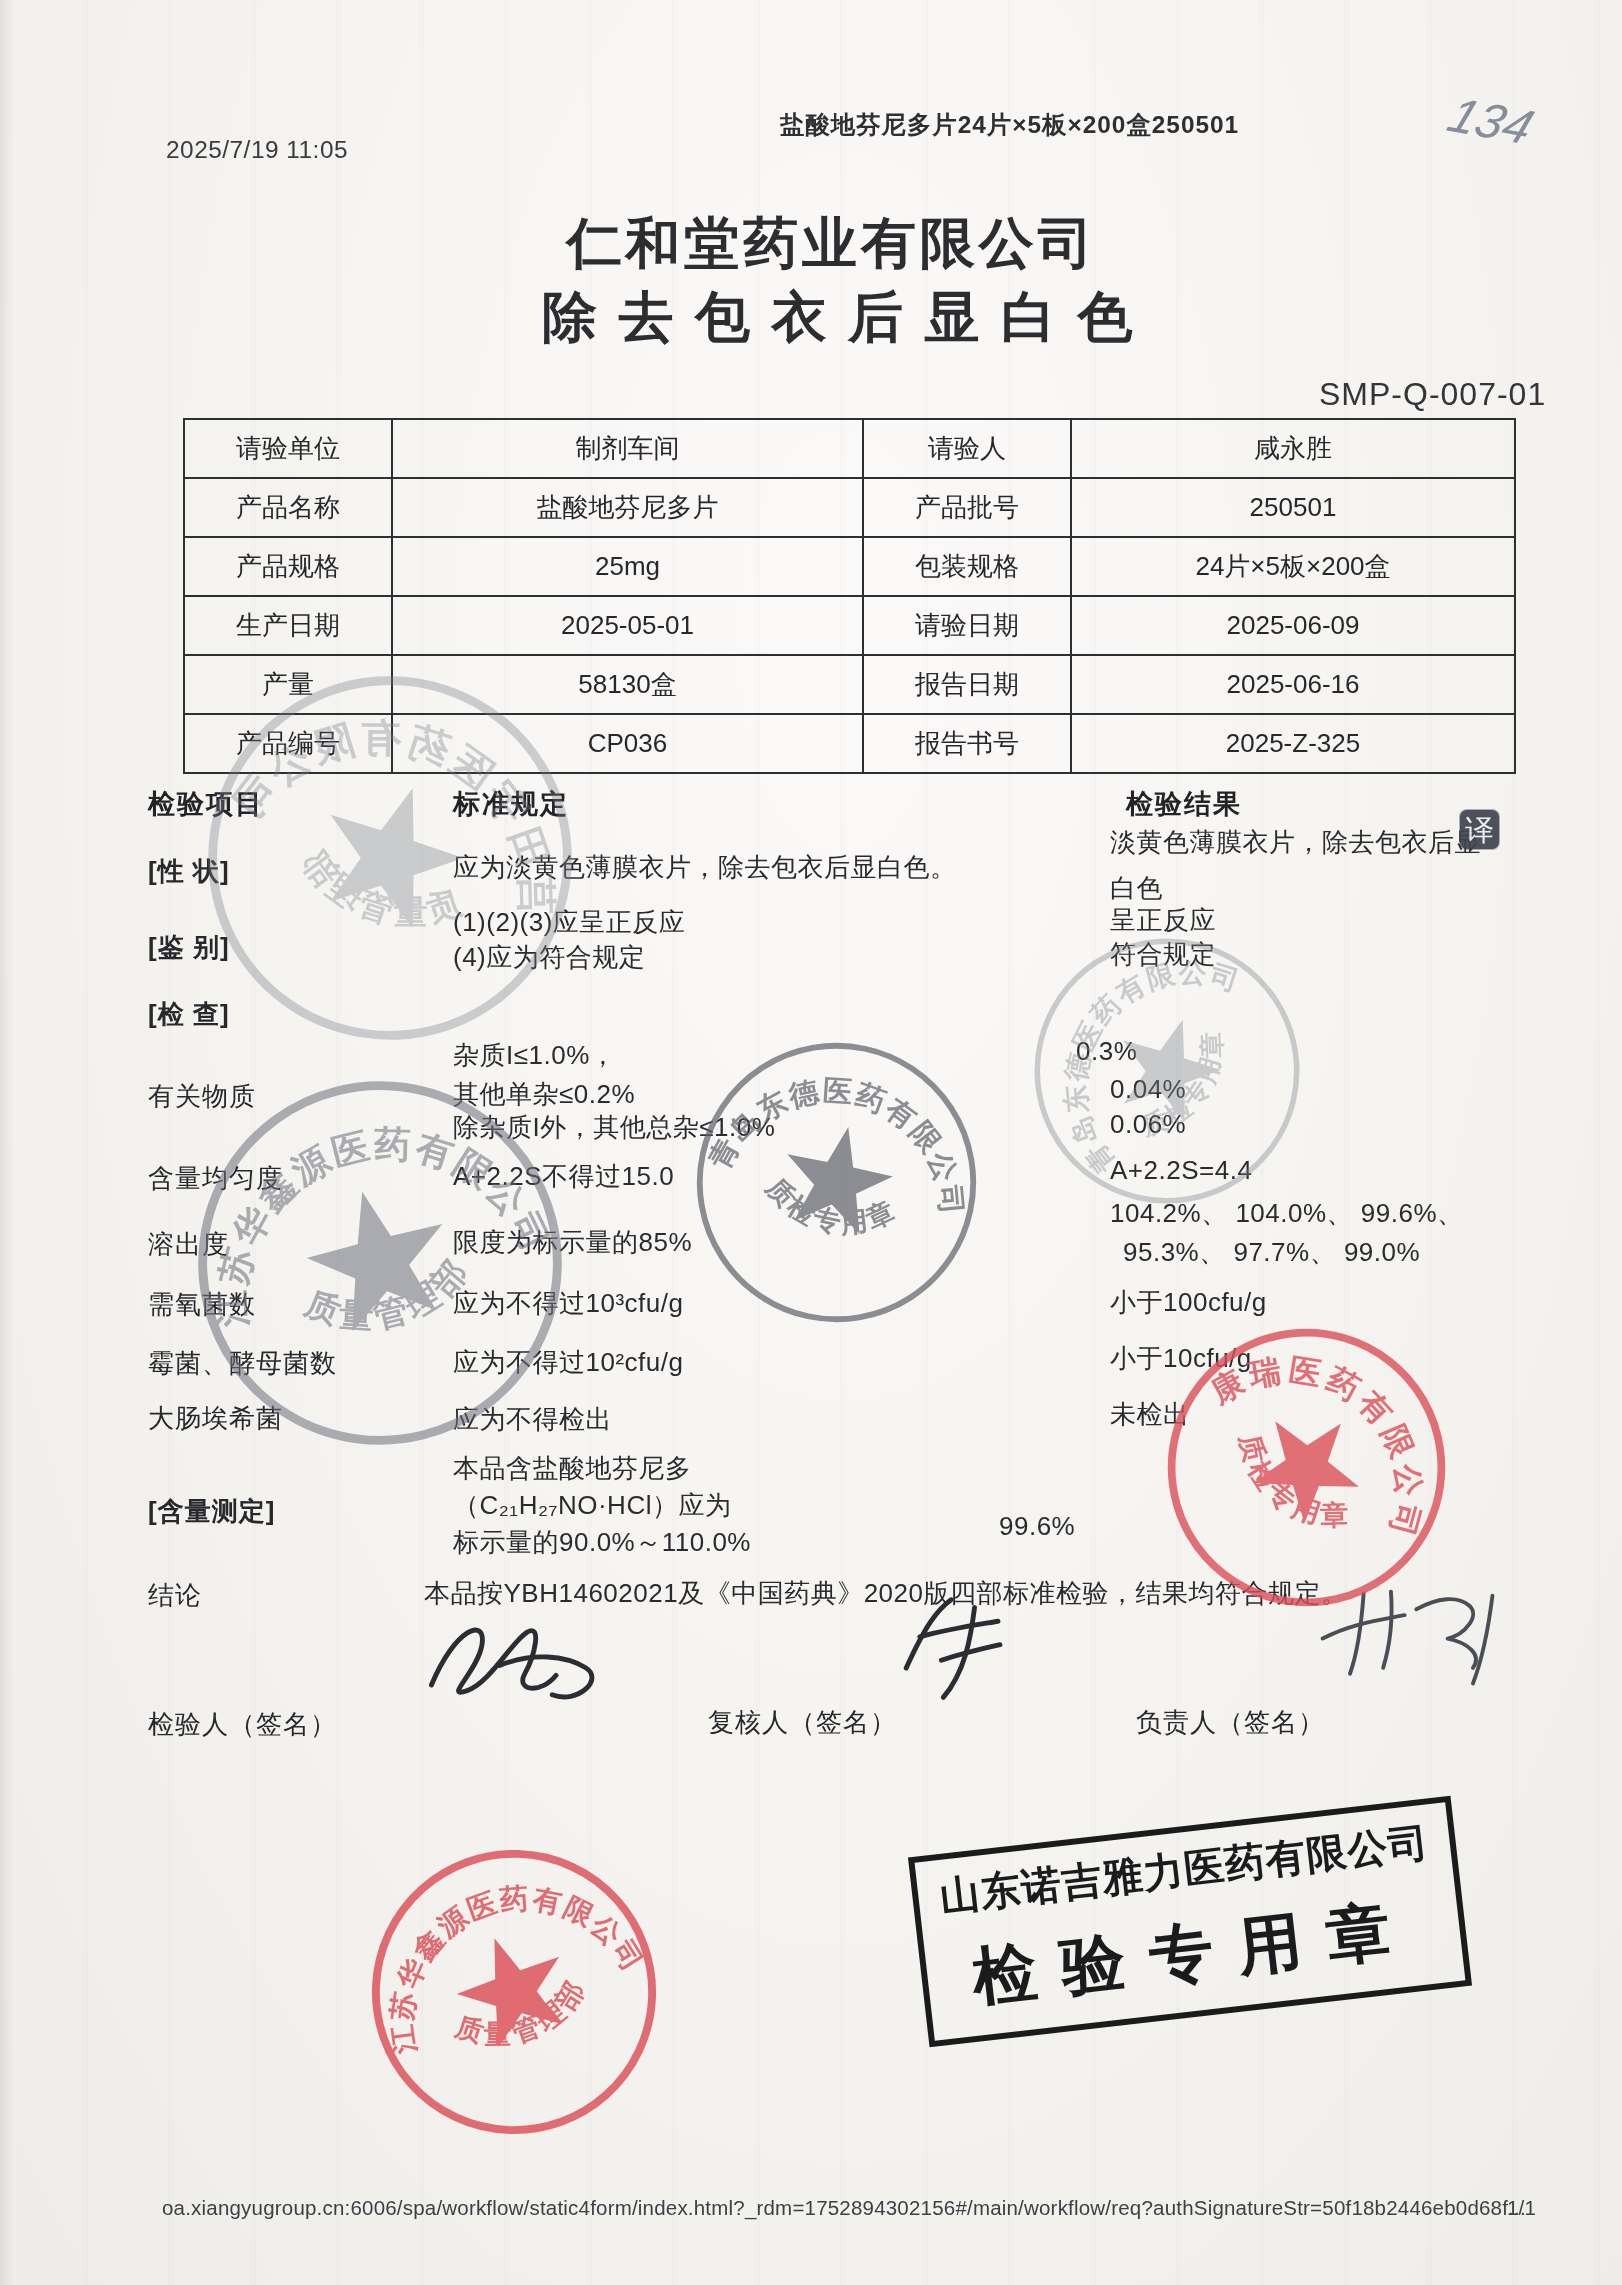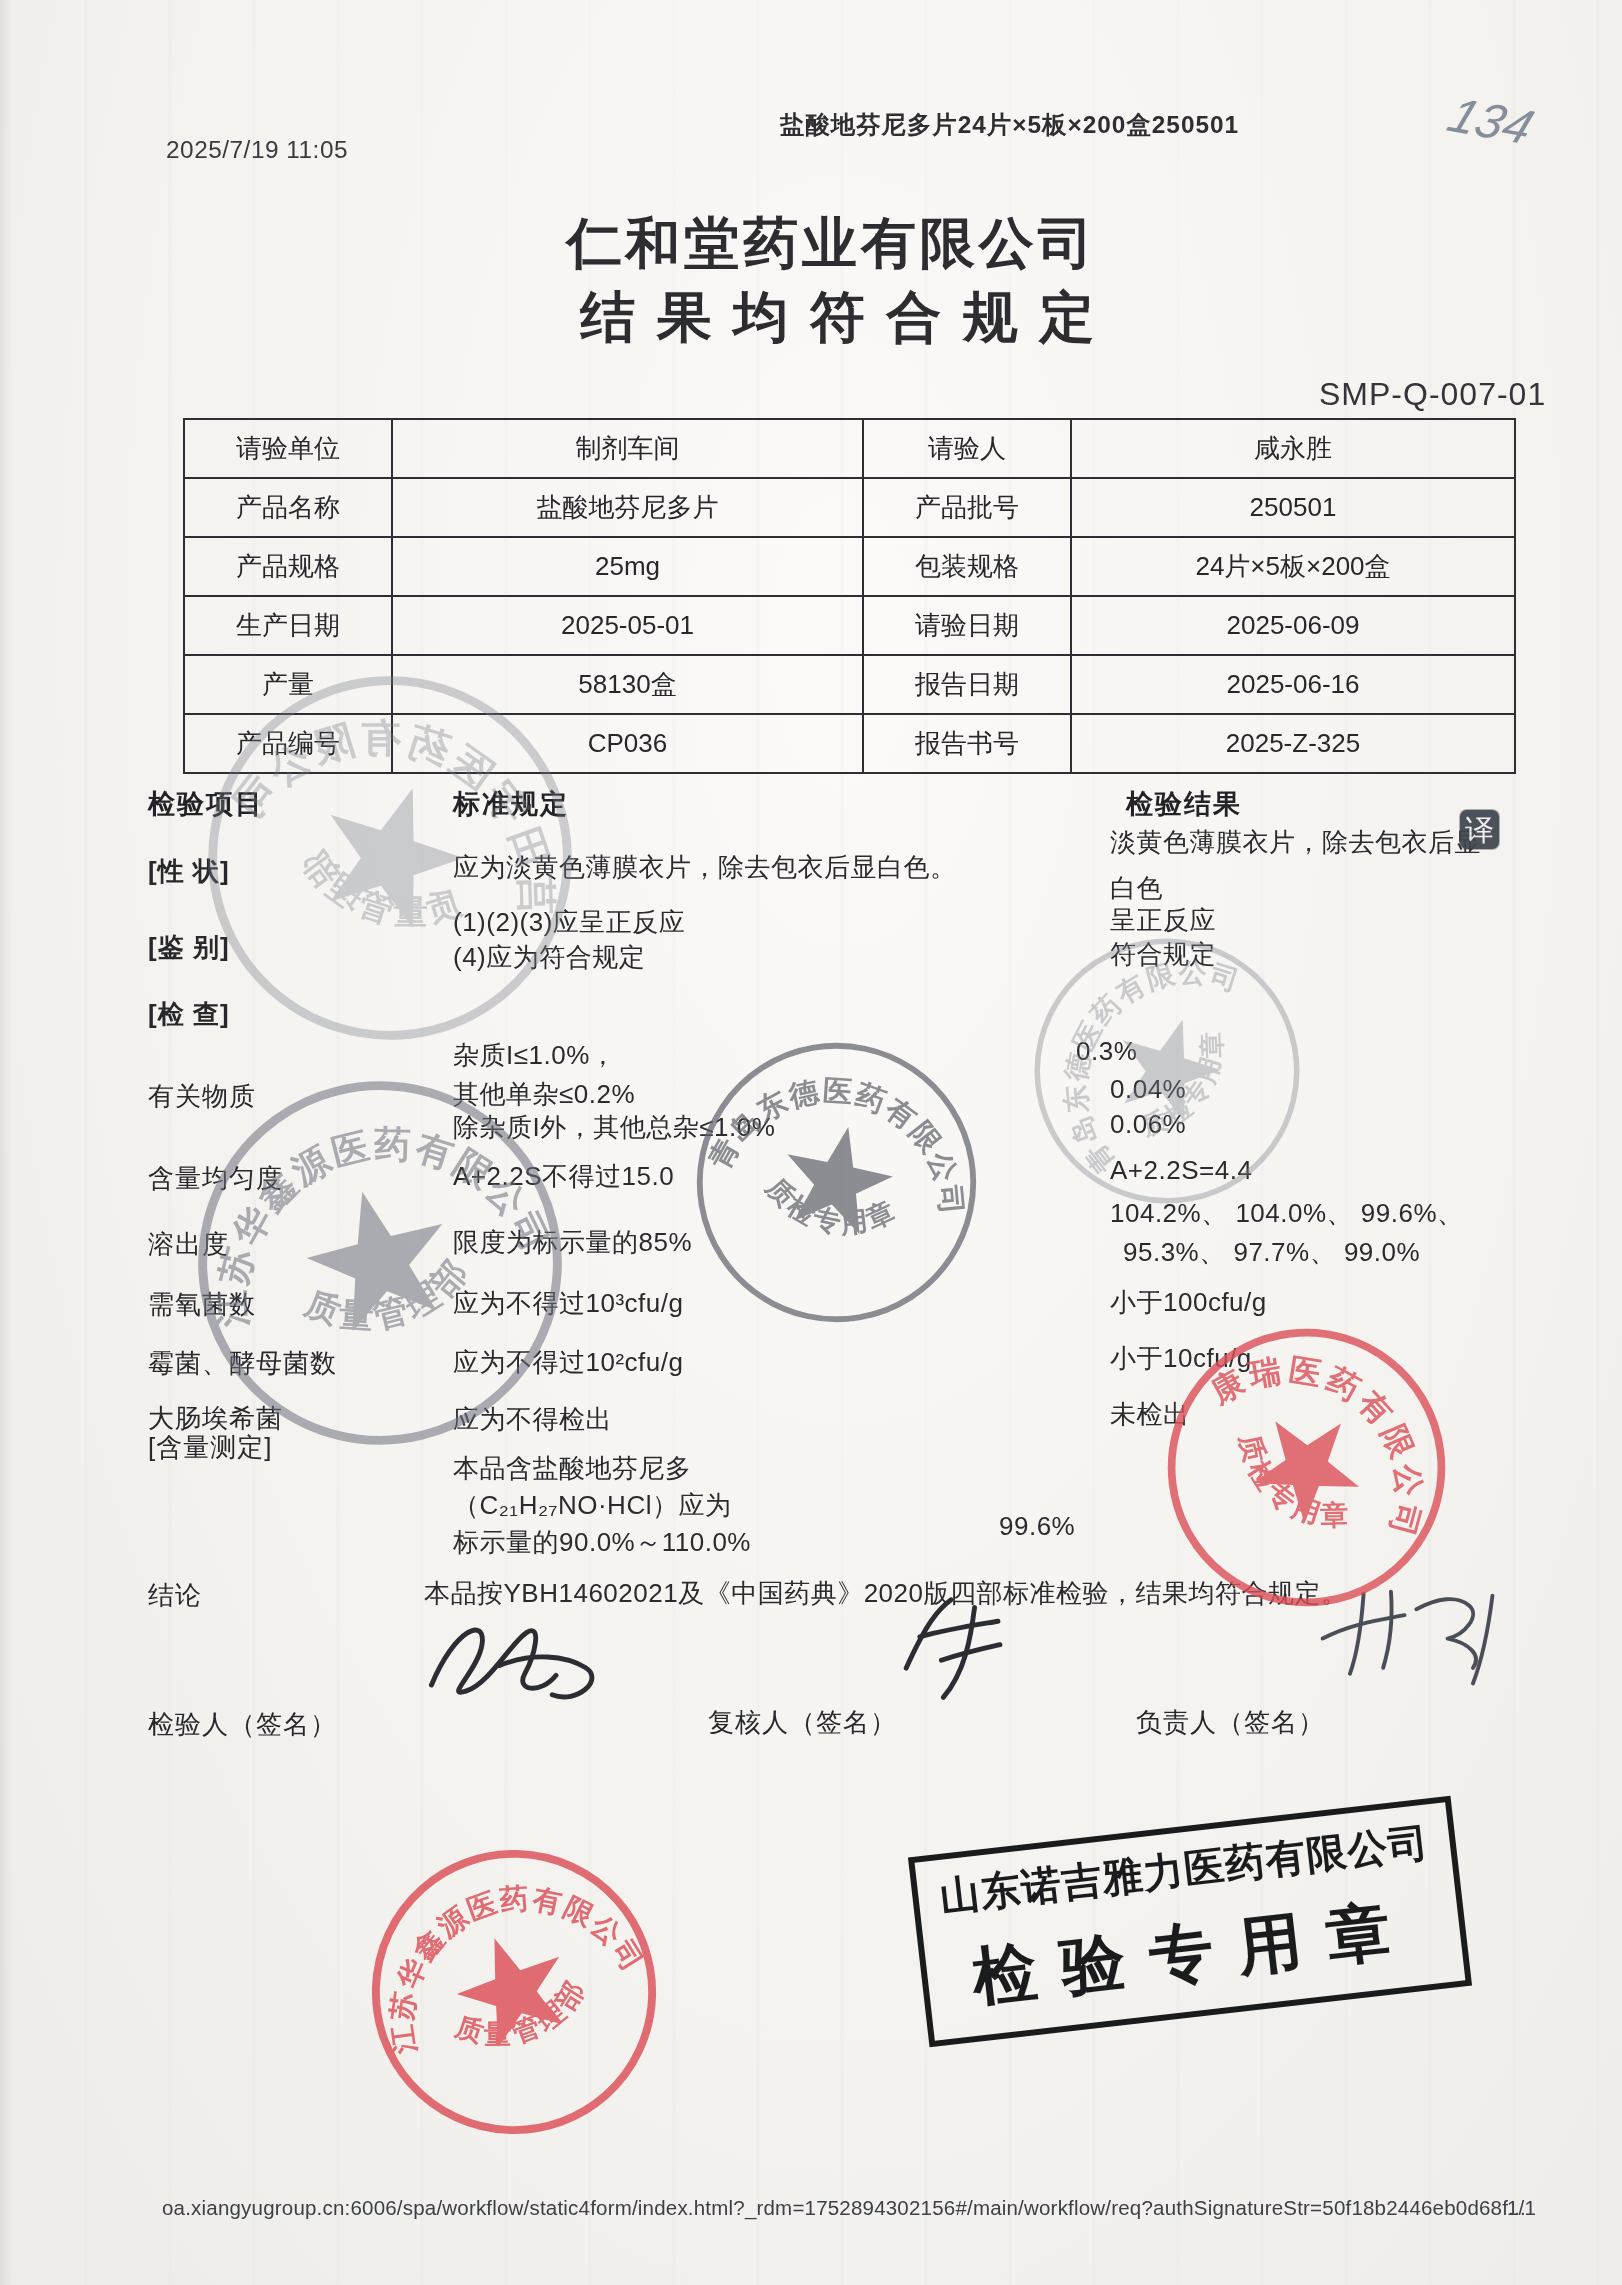--- a/index.html
+++ b/index.html
@@ -47,21 +47,21 @@
 </head>
 <body>
 
 <div id="paper">
 
   <div class="abs hdr-small" style="left:166px;top:112px;margin-top:24px;">2025/7/19 11:05</div>
   <div class="abs hdr-batch" style="left:780px;top:109px;">盐酸地芬尼多片24片×5板×200盒250501</div>
   <div class="abs hand" style="left:1450px;top:93px;">134</div>
 
   <div class="abs title1" style="left:0;top:207px;width:1609px;text-align:center;padding-left:54px;box-sizing:border-box;">仁和堂药业有限公司</div>
-  <div class="abs title2" style="left:0;top:281px;width:1623px;text-align:center;padding-left:73px;box-sizing:border-box;">结果均符合规定</div>
+  <div class="abs title2" style="left:0;top:281px;width:1623px;text-align:center;padding-left:73px;box-sizing:border-box;">除去包衣后显白色</div>
   <div class="abs doccode" style="left:1319px;top:376px;">SMP-Q-007-01</div>
 
   <table class="info abs" style="left:183px;top:418px;width:1330px;">
     <colgroup>
         <col style="width:208px">
         <col style="width:471px">
         <col style="width:208px">
         <col style="width:444px">
       </colgroup>
     <tbody>
@@ -144,21 +144,21 @@
   <div class="abs res" style="left:1110px;top:1285px;">小于100cfu/g</div>
 
   <div class="abs lbl" style="left:148px;top:1346px;">霉菌、酵母菌数</div>
   <div class="abs txt" style="left:453px;top:1345px;text-align:center;">应为不得过10²cfu/g</div>
   <div class="abs res" style="left:1110px;top:1341px;">小于10cfu/g</div>
 
   <div class="abs lbl" style="left:148px;top:1401px;">大肠埃希菌</div>
   <div class="abs txt" style="left:453px;top:1402px;">应为不得检出</div>
   <div class="abs res" style="left:1110px;top:1397px;">未检出</div>
 
-  <div class="abs lbl" style="left:148px;top:1430px;font-weight:normal;">[含量测定]</div>
+  <div class="abs lbl" style="left:148px;top:1494px;font-weight:bold;">[含量测定]</div>
   <div class="abs txt" style="left:453px;top:1451px;">本品含盐酸地芬尼多</div>
   <div class="abs txt" style="left:453px;top:1488px;">（C₂₁H₂₇NO·HCl）应为</div>
   <div class="abs txt" style="left:453px;top:1525px;">标示量的90.0%～110.0%</div>
   <div class="abs res" style="left:999px;top:1486px;margin-top:25px;">99.6%</div>
 
   <div class="abs lbl" style="left:148px;top:1578px;">结论</div>
   <div class="abs txt" style="left:424px;top:1576px;font-weight:500;">本品按YBH14602021及《中国药典》2020版四部标准检验，结果均符合规定。</div>
 
   <div class="abs lbl" style="left:148px;top:1707px;">检验人（签名）</div>
   <div class="abs lbl" style="left:708px;top:1705px;">复核人（签名）</div>

